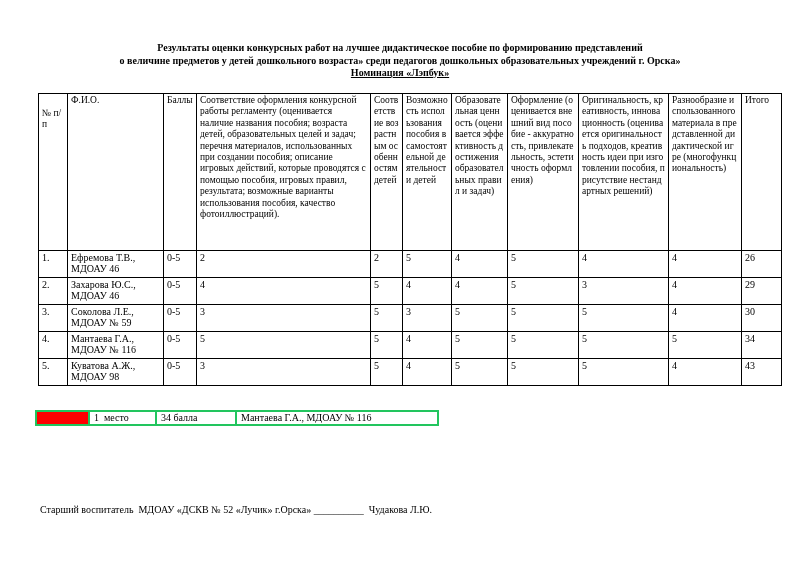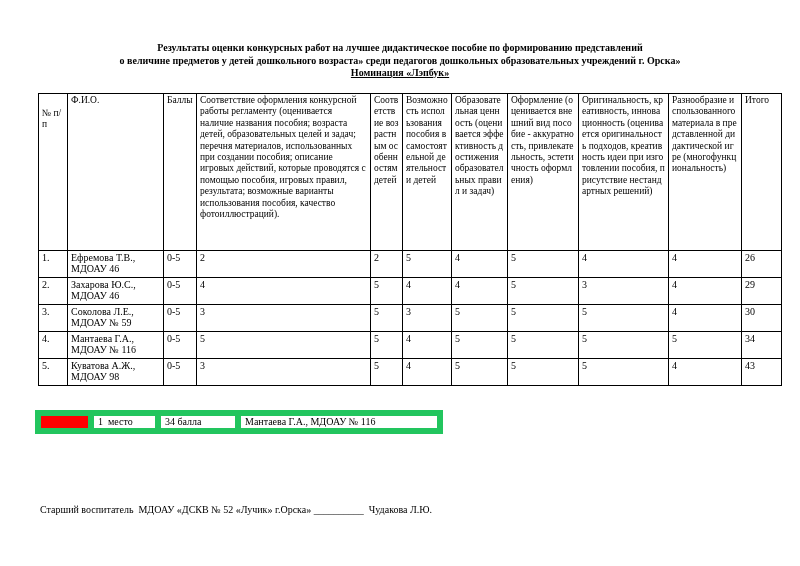--- a/index.html
+++ b/index.html
@@ -8,21 +8,21 @@
   .title { position:absolute; left:0; width:800px; text-align:center; font-weight:bold; font-size:10px; line-height:13px; }
   .t1 { top:41px; }
   .t2 { top:54px; }
   .t3 { top:66px; font-weight:bold; text-decoration:underline; }
   table.main { position:absolute; left:38px; top:93px; border-collapse:collapse; table-layout:fixed; }
   table.main td, table.main th { border:1px solid #000; font-size:9.5px; line-height:11.4px; vertical-align:top;
     padding:1px 3px; font-weight:normal; text-align:left; overflow:hidden; word-break:break-all; }
   table.main th.numhd { padding-top:14px; vertical-align:top; }
   table.main tbody td { height:24px; font-size:10px; }
   table.legend { position:absolute; left:35px; top:410px; border-collapse:collapse; table-layout:fixed; }
-  table.legend td { border:6px solid #22c55e; font-size:10px; line-height:11.6px; padding:0 4px; height:12px; }
+  table.legend td { border:2px solid #22c55e; font-size:10px; line-height:11.6px; padding:0 4px; height:12px; }
   .sig { position:absolute; left:40px; top:479px; font-size:10px; line-height:12.6px; white-space:pre; }
 </style>
 </head>
 <body>
 
 <div class="title t1">Результаты оценки конкурсных работ на лучшее дидактическое пособие по  формированию представлений</div>
 <div class="title t2">о величине предметов у детей дошкольного возраста» среди педагогов дошкольных образовательных учреждений г. Орска»</div>
 <div class="title t3">Номинация «Лэпбук»</div>
 
 <table class="main">

